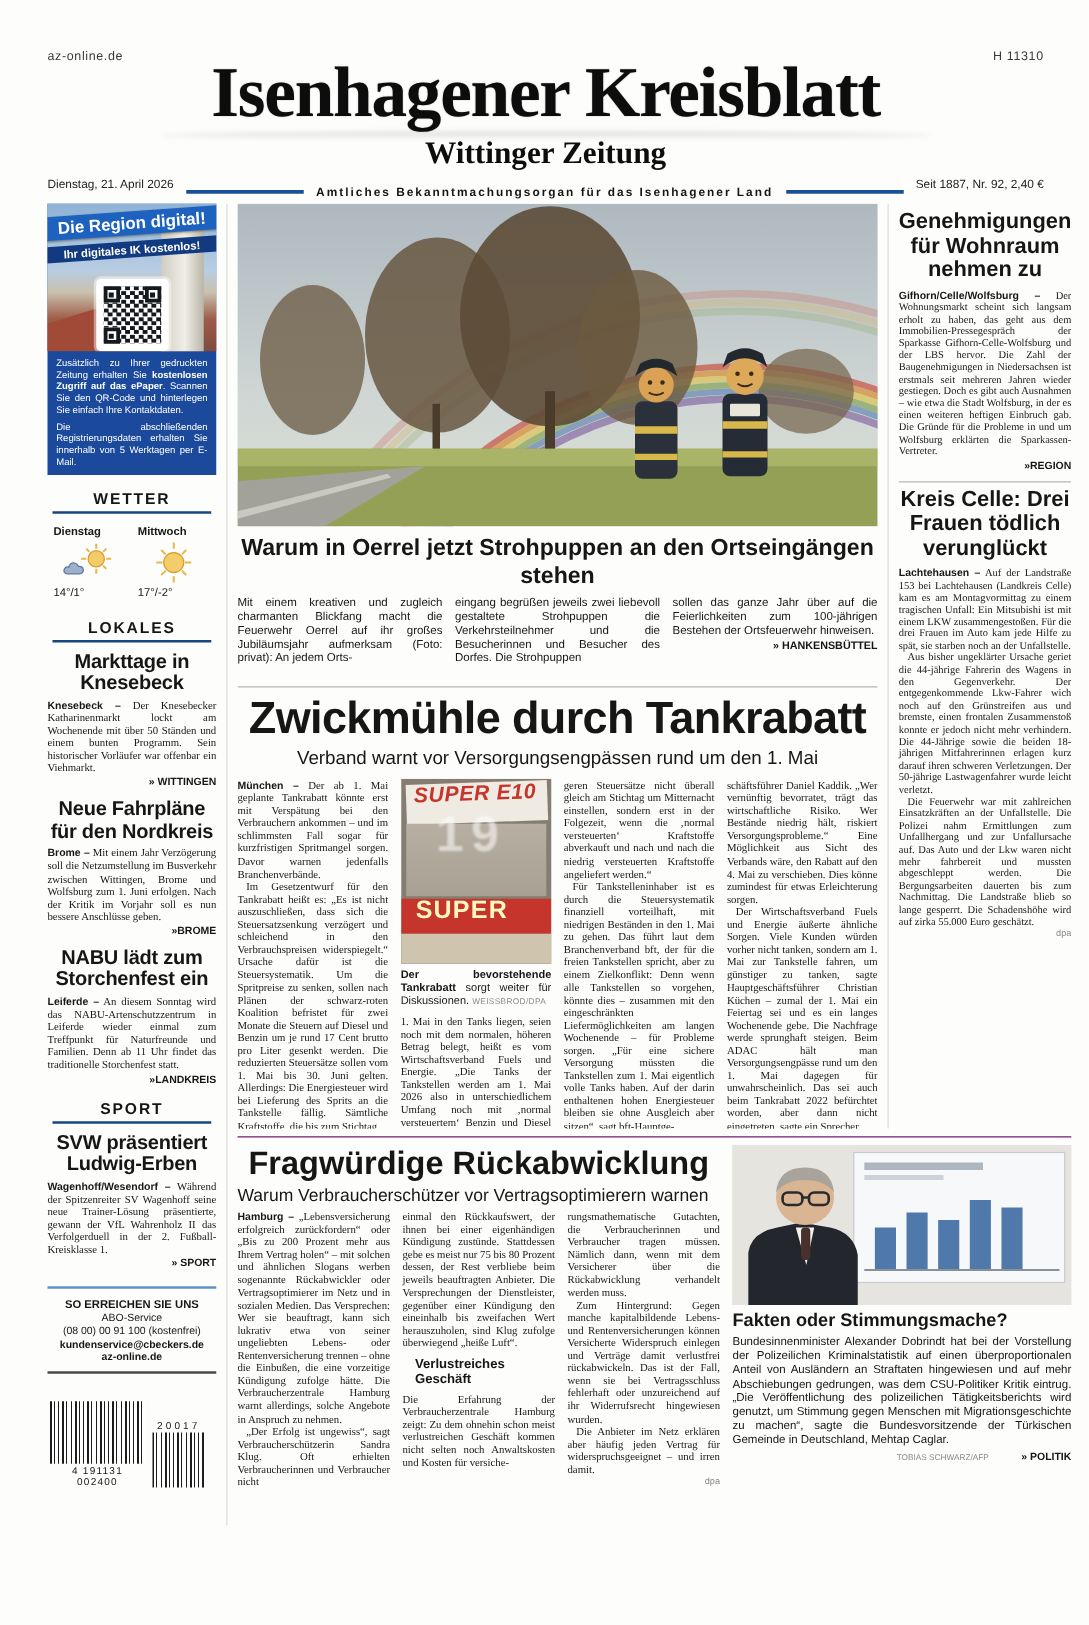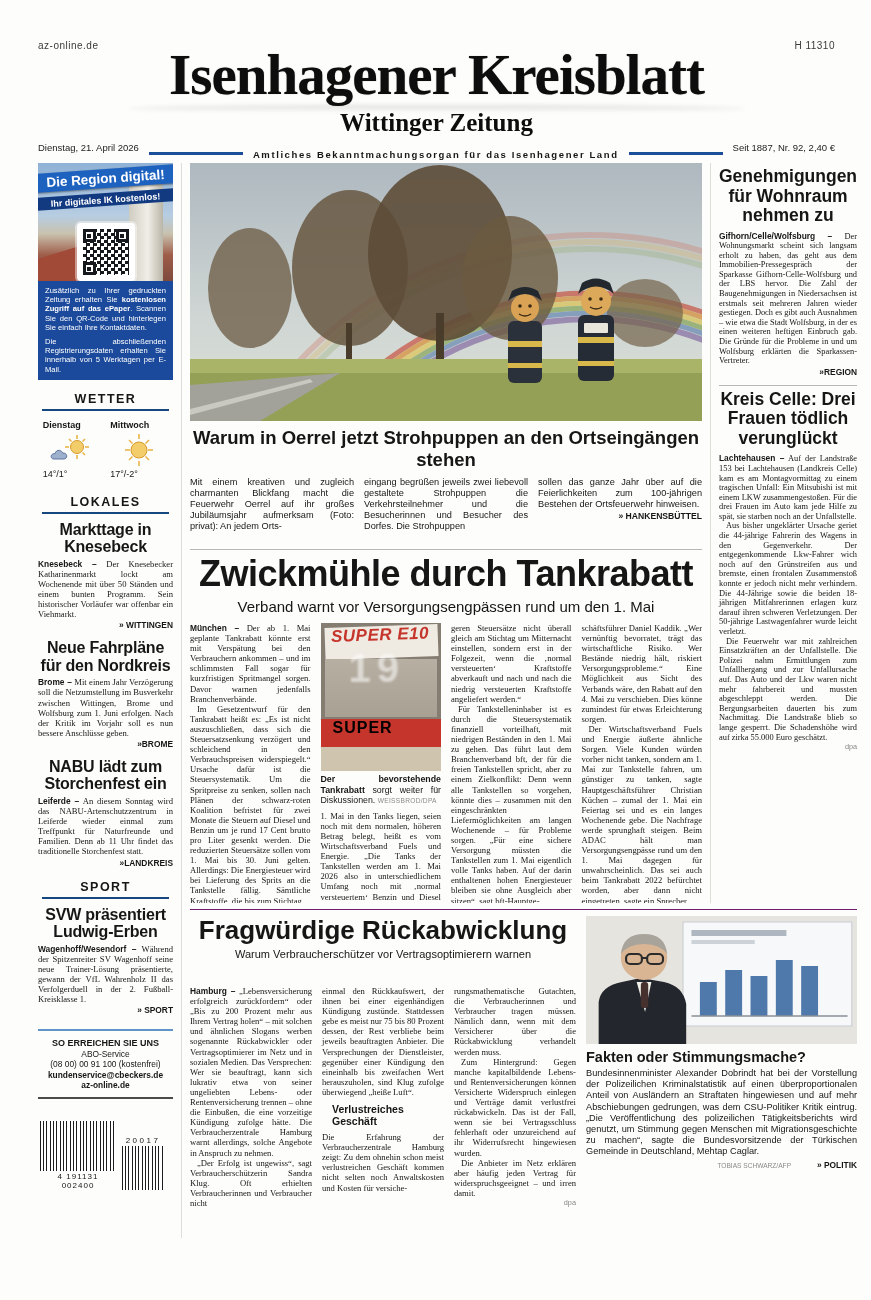--- a/index.html
+++ b/index.html
@@ -120,39 +120,39 @@
   .pump-photo { position:relative; width:100%; height:148px; overflow:hidden; background:#857d72; margin-bottom:3px; }
   .pump-top { position:absolute; left:4px; right:4px; top:3px; height:32px; background:#efeae2; transform:rotate(-2deg); }
   .pump-mid { position:absolute; left:4px; right:4px; top:36px; height:58px; background:linear-gradient(#b7afa2,#a8a093); }
   .pump-digit { position:absolute; top:40px; left:28px; font-family:"Liberation Sans",sans-serif;
     font-weight:700; font-size:40px; color:rgba(255,255,255,.55); letter-spacing:6px; filter:blur(1px); }
   .pump-red { position:absolute; left:0; right:0; top:96px; height:28px; background:#c5352b; }
   .pump-base { position:absolute; left:0; right:0; top:124px; bottom:0; background:#cfc4ae; }
   .pump-e10 { position:absolute; top:7px; left:10px; right:0; font-family:"Liberation Sans",sans-serif;
     font-weight:700; font-style:italic; font-size:17px; color:#c5352b; transform:rotate(-2deg); letter-spacing:.5px;}
   .pump-super { position:absolute; top:100px; left:12px; font-family:"Liberation Sans",sans-serif;
-    font-weight:700; font-size:16px; color:#000000; letter-spacing:1px; }
+    font-weight:700; font-size:20px; color:#fef9c3; letter-spacing:1px; }
   .t-caption { font-family:"Liberation Sans",sans-serif; font-size:8.8px; line-height:10.6px;
     text-align:justify; margin-bottom:4px; }
   .t-caption .cb { font-weight:700; }
   .t-caption .credit { font-size:6.6px; color:#8a8a8a; letter-spacing:.3px; }
 
   
   .r-art h3 { font-family:"Liberation Sans",sans-serif; font-weight:700; font-size:17.5px;
     line-height:19.5px; text-align:center; margin:4px 0 6px; }
   .r-art .bodytext { font-size:8.4px; line-height:9.6px; }
   .r-art p + p { text-indent:7px; }
   .r-divider { border-top:1px solid #b8b8b2; margin:8px 0 4px; }
 
   
   .bottom-band { border-top:1px solid #701a75; margin-top:6px; padding-top:6px; display:flex; }
   .bb-left { width:386px; flex:0 0 386px; }
   .bb-headline { font-family:"Liberation Sans",sans-serif; font-weight:700; font-size:26px;
     line-height:28px; text-align:center; }
-  .bb-subhead { font-family:"Liberation Sans",sans-serif; font-size:11px; text-align:center; margin:4px 0 26px; }
+  .bb-subhead { font-family:"Liberation Sans",sans-serif; font-size:14px; text-align:left; margin:4px 0 4px; }
   .bb-cols { display:flex; gap:10px; height:252px; overflow:hidden; }
   .bb-col { flex:1; }
   .bb-col p + p { text-indent:7px; }
   .bb-crosshead { font-family:"Liberation Sans",sans-serif; font-weight:700; font-size:10.5px;
     line-height:12px; margin:6px 0 5px; padding-left:10px; }
   .bb-right { flex:1; margin-left:10px; }
   .feat-photo { width:100%; height:128px; display:block; background:#d8d8d4; }
   .feat-headline { font-family:"Liberation Sans",sans-serif; font-weight:700; font-size:14.5px; margin:5px 0 3px; }
   .feat-caption { font-family:"Liberation Sans",sans-serif; font-size:9.2px; line-height:11.2px; text-align:justify; }
   .feat-footer { display:flex; justify-content:flex-end; align-items:baseline; gap:26px; margin-top:2px; }

